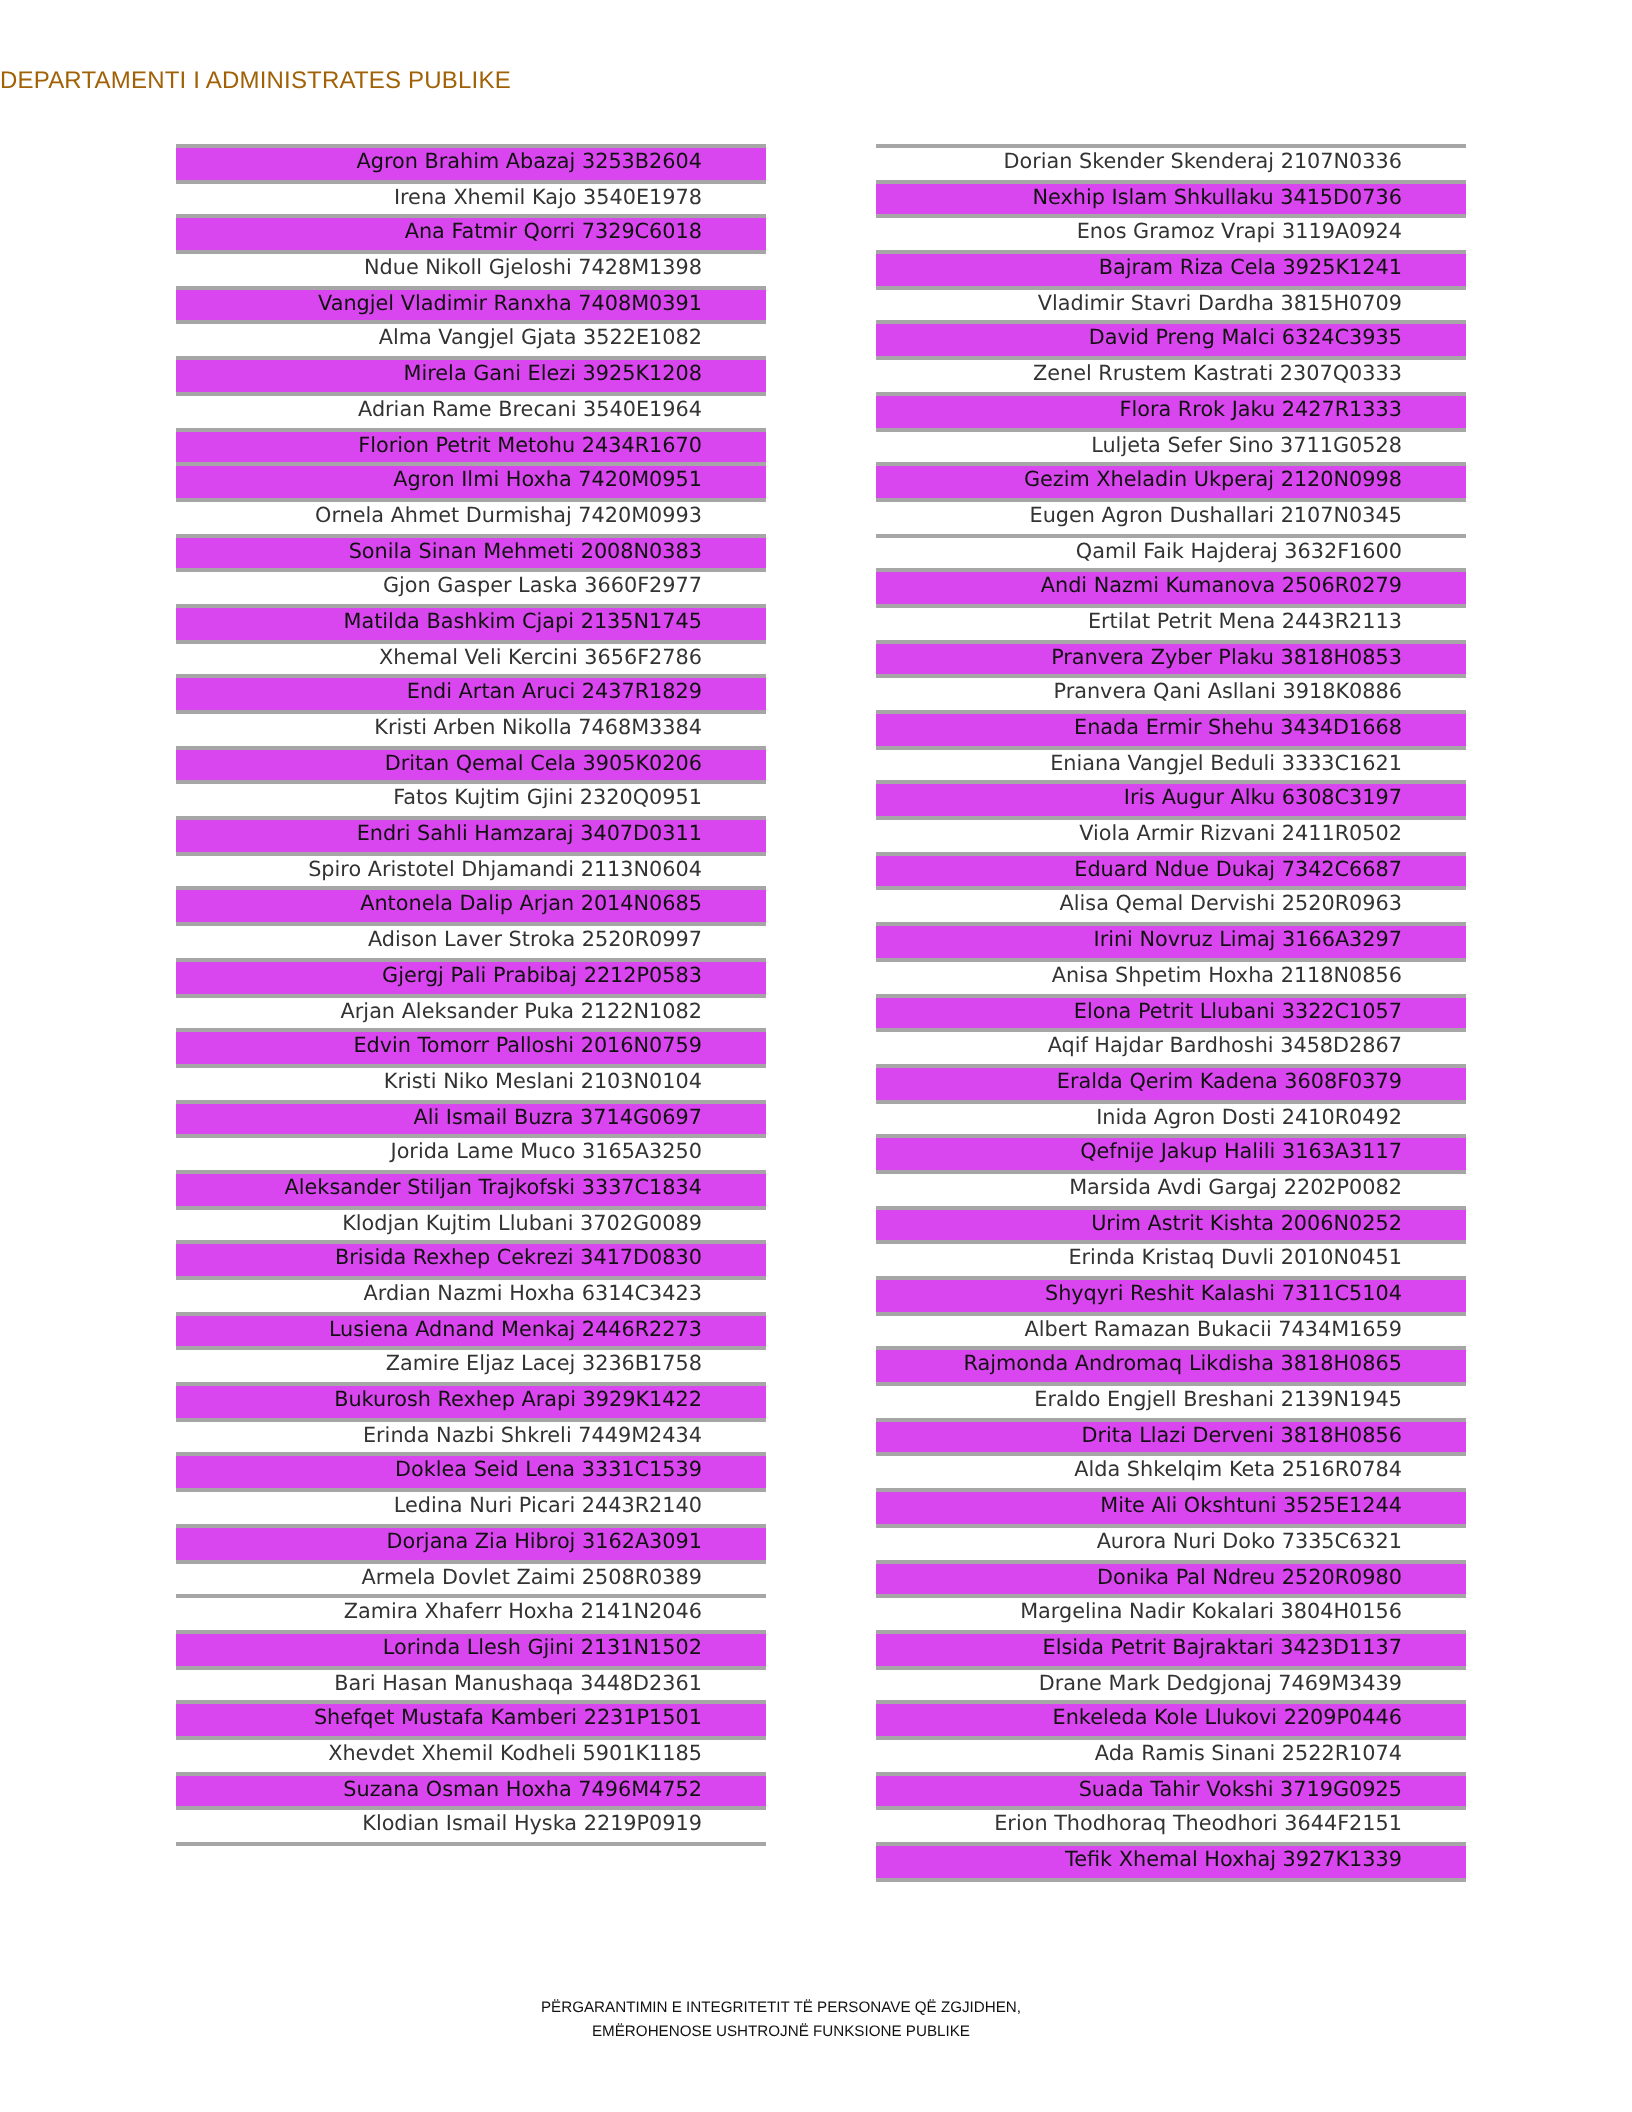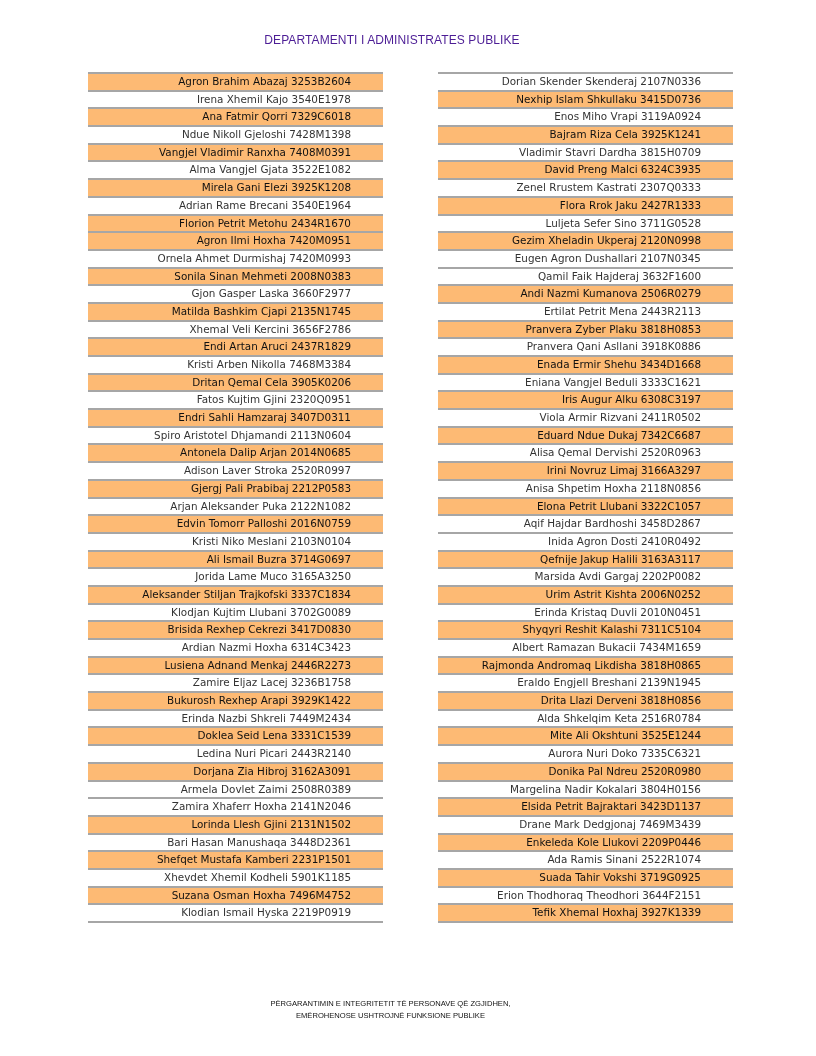--- a/index.html
+++ b/index.html
@@ -1,26 +1,26 @@
 <!DOCTYPE html>
 <html><head>
 <meta charset="utf-8">
 <style>
   html, body { margin: 0; padding: 0; background: #ffffff; }
   body { width: 816px; height: 1056px; position: relative; overflow: hidden;
          font-family: "DejaVu Sans", sans-serif; color: #222; }
-  .title { position: absolute; top: 33px; left: 0; width: 784px; text-align: center;
-           font-family: "Liberation Sans", sans-serif; font-size: 12px; letter-spacing: 0.1px; color: #4c1d95; }
+  .title { position: absolute; top: 33px; left: 0; width: 784px; 
+           font-family: "Liberation Sans", sans-serif; font-size: 12px; letter-spacing: 0.1px; color: #a16207; }
   .col { position: absolute; top: 72px; width: 295px; }
   .col.left { left: 88px; }
   .col.right { left: 438px; }
   .row { height: 17.7px; box-sizing: border-box; border-top: 2.5px solid #a6a6a6;
          text-align: right; padding-right: 32px; font-size: 10.4px; line-height: 15px;
          white-space: nowrap; overflow: visible; color: #333; }
-  .row.shaded { background: #fdba74; color: #111; }
+  .row.shaded { background: #d946ef; color: #111; }
   .col-end { height: 0; border-top: 2.5px solid #a6a6a6; }
   .footer { position: absolute; top: 998px; left: 0; width: 781px; text-align: center;
             font-family: "Liberation Sans", sans-serif; font-size: 7.6px; line-height: 12px; color: #111; }
 </style>
 </head>
 <body>
 
 <div class="title">DEPARTAMENTI I ADMINISTRATES PUBLIKE</div>
 
 <div class="col left">
@@ -71,21 +71,21 @@
   <div class="row shaded">Shefqet Mustafa Kamberi 2231P1501</div>
   <div class="row">Xhevdet Xhemil Kodheli 5901K1185</div>
   <div class="row shaded">Suzana Osman Hoxha 7496M4752</div>
   <div class="row">Klodian Ismail Hyska 2219P0919</div>
   <div class="col-end"></div>
 </div>
 
 <div class="col right">
   <div class="row">Dorian Skender Skenderaj 2107N0336</div>
   <div class="row shaded">Nexhip Islam Shkullaku 3415D0736</div>
-  <div class="row">Enos Miho Vrapi 3119A0924</div>
+  <div class="row">Enos Gramoz Vrapi 3119A0924</div>
   <div class="row shaded">Bajram Riza Cela 3925K1241</div>
   <div class="row">Vladimir Stavri Dardha 3815H0709</div>
   <div class="row shaded">David Preng Malci 6324C3935</div>
   <div class="row">Zenel Rrustem Kastrati 2307Q0333</div>
   <div class="row shaded">Flora Rrok Jaku 2427R1333</div>
   <div class="row">Luljeta Sefer Sino 3711G0528</div>
   <div class="row shaded">Gezim Xheladin Ukperaj 2120N0998</div>
   <div class="row">Eugen Agron Dushallari 2107N0345</div>
   <div class="row">Qamil Faik Hajderaj 3632F1600</div>
   <div class="row shaded">Andi Nazmi Kumanova 2506R0279</div>
@@ -95,20 +95,21 @@
   <div class="row shaded">Enada Ermir Shehu 3434D1668</div>
   <div class="row">Eniana Vangjel Beduli 3333C1621</div>
   <div class="row shaded">Iris Augur Alku 6308C3197</div>
   <div class="row">Viola Armir Rizvani 2411R0502</div>
   <div class="row shaded">Eduard Ndue Dukaj 7342C6687</div>
   <div class="row">Alisa Qemal Dervishi 2520R0963</div>
   <div class="row shaded">Irini Novruz Limaj 3166A3297</div>
   <div class="row">Anisa Shpetim Hoxha 2118N0856</div>
   <div class="row shaded">Elona Petrit Llubani 3322C1057</div>
   <div class="row">Aqif Hajdar Bardhoshi 3458D2867</div>
+  <div class="row shaded">Eralda Qerim Kadena 3608F0379</div>
   <div class="row">Inida Agron Dosti 2410R0492</div>
   <div class="row shaded">Qefnije Jakup Halili 3163A3117</div>
   <div class="row">Marsida Avdi Gargaj 2202P0082</div>
   <div class="row shaded">Urim Astrit Kishta 2006N0252</div>
   <div class="row">Erinda Kristaq Duvli 2010N0451</div>
   <div class="row shaded">Shyqyri Reshit Kalashi 7311C5104</div>
   <div class="row">Albert Ramazan Bukacii 7434M1659</div>
   <div class="row shaded">Rajmonda Andromaq Likdisha 3818H0865</div>
   <div class="row">Eraldo Engjell Breshani 2139N1945</div>
   <div class="row shaded">Drita Llazi Derveni 3818H0856</div>

